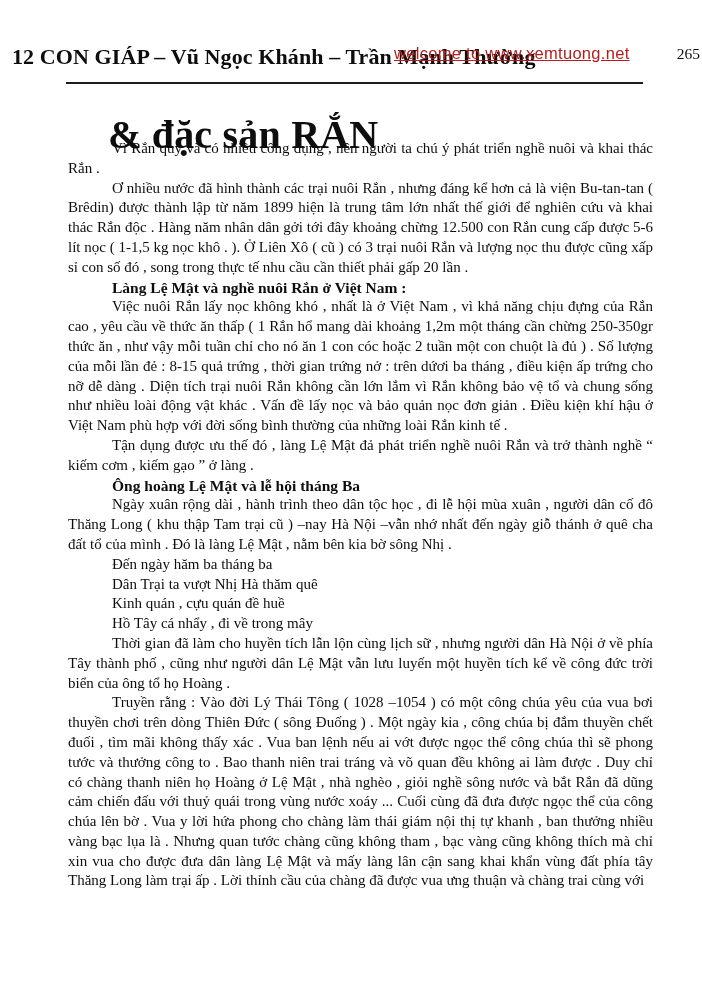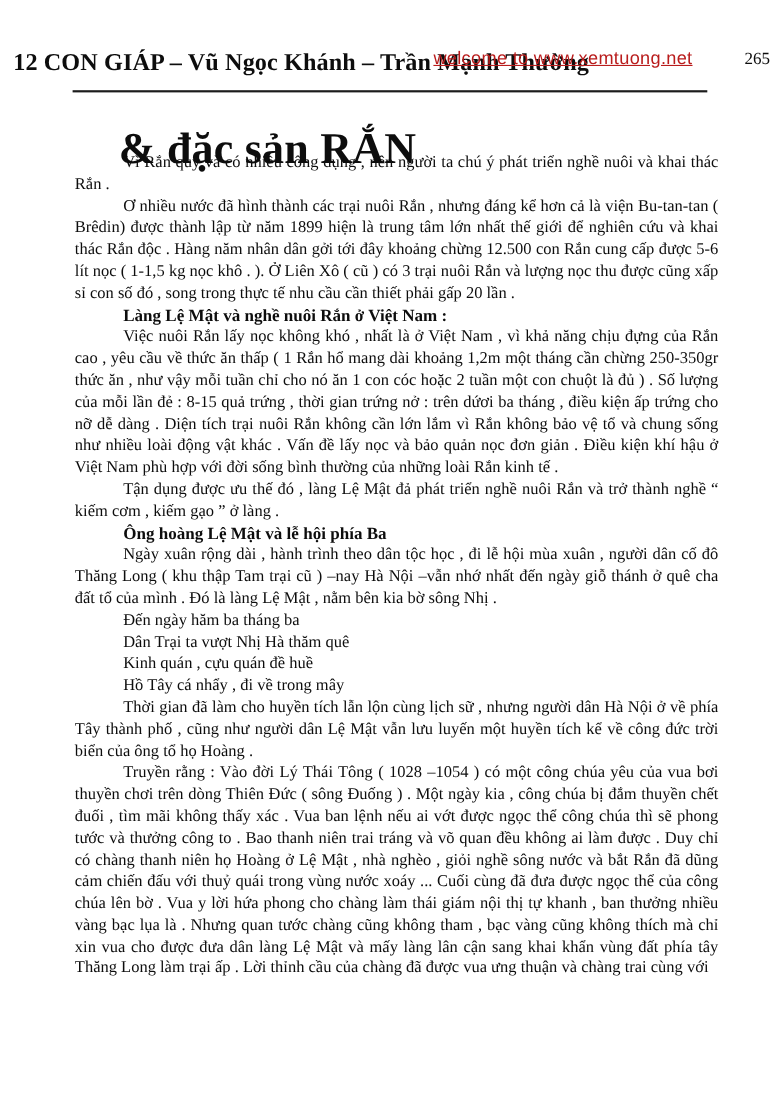--- a/index.html
+++ b/index.html
@@ -123,21 +123,21 @@
 
     <p>Ơ nhiều nước đã hình thành các trại nuôi Rắn , nhưng đáng kể hơn cả là viện Bu-tan-tan ( Brêdin) được thành lập từ năm 1899 hiện là trung tâm lớn nhất thế giới để nghiên cứu và khai thác Rắn độc . Hàng năm nhân dân gởi tới đây khoảng chừng 12.500 con Rắn cung cấp được 5-6 lít nọc ( 1-1,5 kg nọc khô . ). Ở Liên Xô ( cũ ) có 3 trại nuôi Rắn và lượng nọc thu được cũng xấp sỉ con số đó , song trong thực tế nhu cầu cần thiết phải gấp 20 lần .</p>
 
 
     <p class="subheading">Làng Lệ Mật và nghề nuôi Rắn ở Việt Nam :</p>
 
     <p>Việc nuôi Rắn lấy nọc không khó , nhất là ở Việt Nam , vì khả năng chịu đựng của Rắn cao , yêu cầu về thức ăn thấp ( 1 Rắn hổ mang dài khoảng 1,2m một tháng cần chừng 250-350gr thức ăn , như vậy mỗi tuần chỉ cho nó ăn 1 con cóc hoặc 2 tuần một con chuột là đủ ) . Số lượng của mỗi lần đẻ : 8-15 quả trứng , thời gian trứng nở : trên dứơi ba tháng , điều kiện ấp trứng cho nỡ dễ dàng . Diện tích trại nuôi Rắn không cần lớn lắm vì Rắn không bảo vệ tổ và chung sống như nhiều loài động vật khác . Vấn đề lấy nọc và bảo quản nọc đơn giản . Điều kiện khí hậu ở Việt Nam phù hợp với đời sống bình thường của những loài Rắn kinh tế .</p>
 
     <p>Tận dụng được ưu thế đó , làng Lệ Mật đả phát triển nghề nuôi Rắn và trở thành nghề “ kiếm cơm , kiếm gạo ” ở làng .</p>
 
-    <p class="subheading">Ông hoàng Lệ Mật và lễ hội phía Ba</p>
+    <p class="subheading">Ông hoàng Lệ Mật và lễ hội tháng Ba</p>
 
     <p>Ngày xuân rộng dài , hành trình theo dân tộc học , đi lễ hội mùa xuân , người dân cố đô Thăng Long ( khu thập Tam trại cũ ) –nay Hà Nội –vẫn nhớ nhất đến ngày giỗ thánh ở quê cha đất tổ của mình . Đó là làng Lệ Mật , nằm bên kia bờ sông Nhị .</p>
 
     <div class="verse">
       <div class="verse-line">Đến ngày hăm ba tháng ba</div>
       <div class="verse-line">Dân Trại ta vượt Nhị Hà thăm quê</div>
       <div class="verse-line">Kinh quán , cựu quán đề huề</div>
       <div class="verse-line">Hồ Tây cá nhẩy , đi về trong mây</div>
     </div>
 

